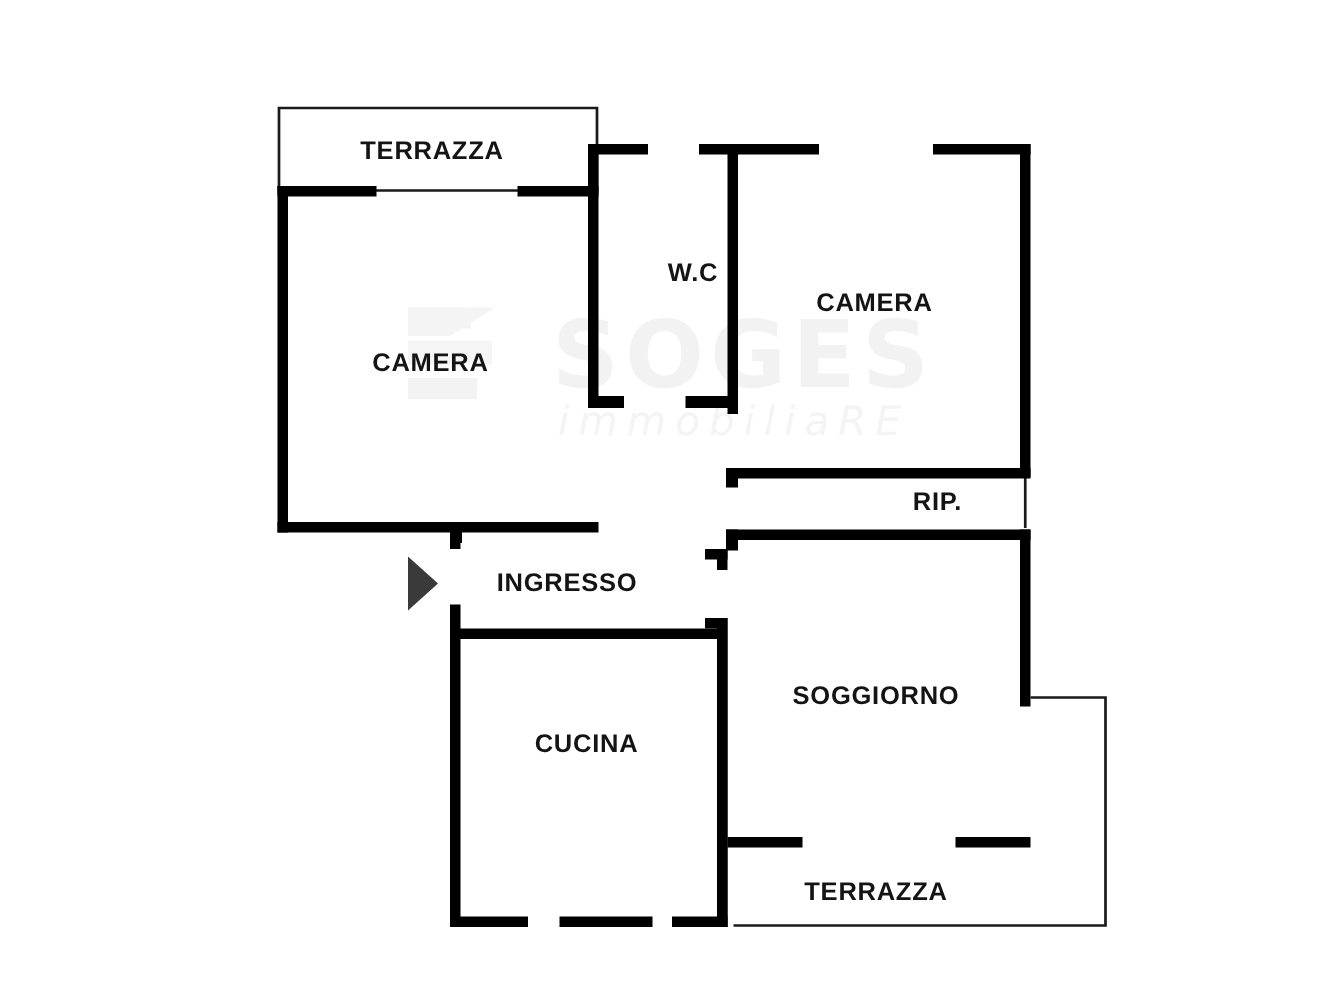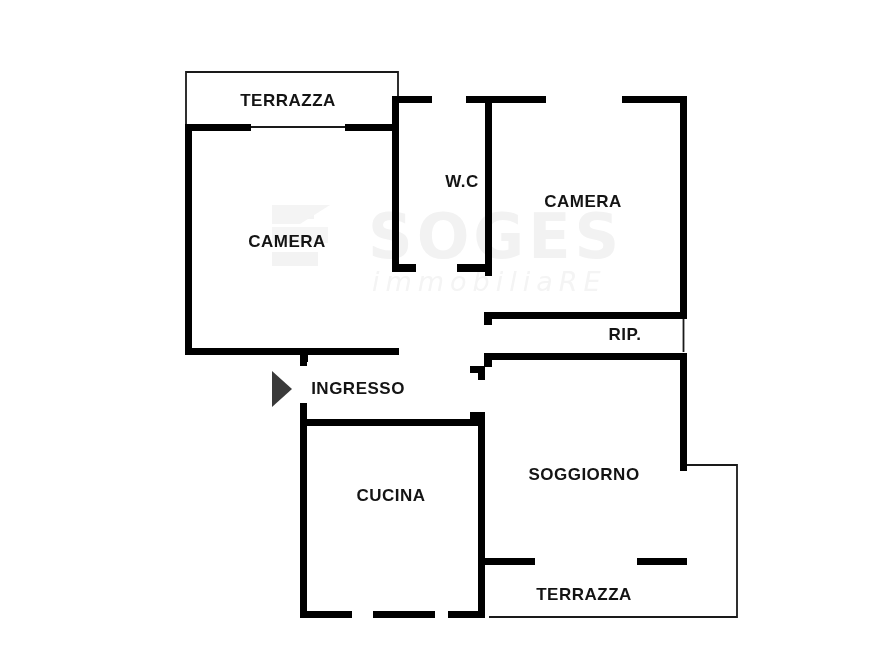--- a/index.html
+++ b/index.html
@@ -137,22 +137,22 @@
 
       <rect x="300" y="362" width="7" height="4"></rect>
     </g>
   </svg>
 
   <div class="room-label" style="left:288px; top:101px;">TERRAZZA</div>
   <div class="room-label" style="left:287px; top:242px;">CAMERA</div>
   <div class="room-label" style="left:442px; top:182px;margin-left:20px;">W.C</div>
   <div class="room-label" style="left:583px; top:202px;">CAMERA</div>
   <div class="room-label" style="left:584px; top:335px;margin-left:41px;">RIP.</div>
-  <div class="room-label" style="left:358px; top:389px;text-align:center;">INGRESSO</div>
+  <div class="room-label" style="left:378px; top:389px;text-align:center;">INGRESSO</div>
   <div class="room-label" style="left:391px; top:496px;">CUCINA</div>
-  <div class="room-label" style="left:584px; top:475px;">SOGGIORNO</div>
+  <div class="room-label" style="left:584px; top:464px;">SOGGIORNO</div>
   <div class="room-label" style="left:584px; top:595px;">TERRAZZA</div>
 
   <svg class="wm-mark" style="left:270px; top:369px;" width="24" height="40" viewBox="0 0 24 40">
     <polygon points="2,2 22,20 2,38" fill="#3a3a3a"></polygon>
   </svg>
 
 </div>
 
 </body></html>

